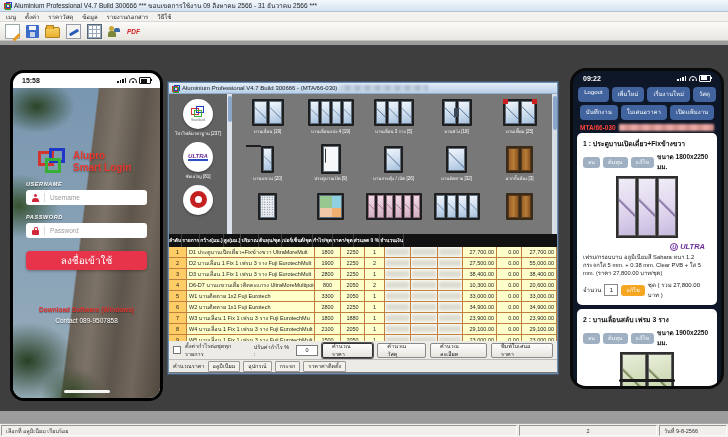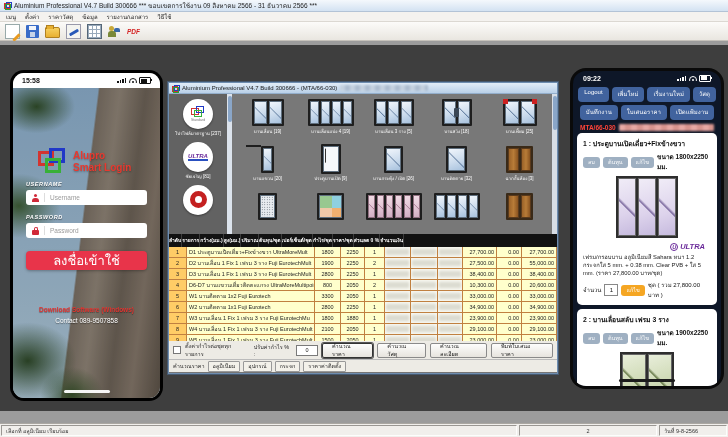--- a/index.html
+++ b/index.html
@@ -85,21 +85,21 @@
   .fl{color:#fff;font-size:5.5px;font-weight:bold;font-style:italic;letter-spacing:.6px;text-shadow:0 1px 1px rgba(0,0,0,.5);}
   .inp{margin:3px 0 9px;background:#fff;border-radius:3px;height:15px;display:flex;align-items:center;gap:5px;padding:0 6px;font-size:6.5px;color:#9a9a9a;}
   .inp .sep{width:1px;height:9px;background:#ddd;}
   .ic-person{width:7px;height:8px;position:relative;flex:0 0 auto;}
   .ic-person::before{content:"";position:absolute;left:2px;top:0;width:3px;height:3px;border-radius:50%;background:#d02838;}
   .ic-person::after{content:"";position:absolute;left:0;bottom:0;width:7px;height:4px;border-radius:3px 3px 0 0;background:#d02838;}
   .ic-lock{width:7px;height:8px;position:relative;flex:0 0 auto;}
   .ic-lock::before{content:"";position:absolute;left:1.5px;top:0;width:4px;height:4px;border:1.2px solid #d02838;border-radius:50% 50% 0 0;border-bottom:none;box-sizing:border-box;}
   .ic-lock::after{content:"";position:absolute;left:0;bottom:0;width:7px;height:5px;border-radius:1px;background:#d02838;}
   .signin{position:absolute;top:163px;left:13px;right:13px;height:19px;background:#e8344a;border-radius:4px;
-    display:flex;align-items:center;justify-content:center;color:#fff;font-size:13px;box-shadow:0 1px 3px rgba(0,0,0,.3);}
+    display:flex;align-items:center;justify-content:center;color:#fff;font-size:10px;box-shadow:0 1px 3px rgba(0,0,0,.3);}
   .links{position:absolute;top:218px;left:0;right:0;text-align:center;}
   .dl{color:#e03430;font-weight:bold;font-size:6.5px;text-shadow:0 1px 1px rgba(0,0,0,.4);}
   .contact{color:#fff;font-size:6.5px;margin-top:4px;text-shadow:0 1px 1px rgba(0,0,0,.5);}
   .homebar{position:absolute;bottom:5px;left:50%;transform:translateX(-50%);width:46px;height:3px;border-radius:2px;background:#fff;opacity:.95;}
 
   
   .window{position:absolute;left:168px;top:41px;width:390px;height:292px;background:#757575;
     border:1px solid #6e8db0;box-shadow:0 0 0 1px #45586e;box-sizing:border-box;}
   .wtitle{position:absolute;top:0;left:0;right:0;height:11px;background:linear-gradient(#e2edf8,#b9d0e8);
     display:flex;align-items:center;gap:3px;padding:0 3px;font-size:6px;color:#1a1a1a;border-bottom:1px solid #93aecb;box-sizing:border-box;}

